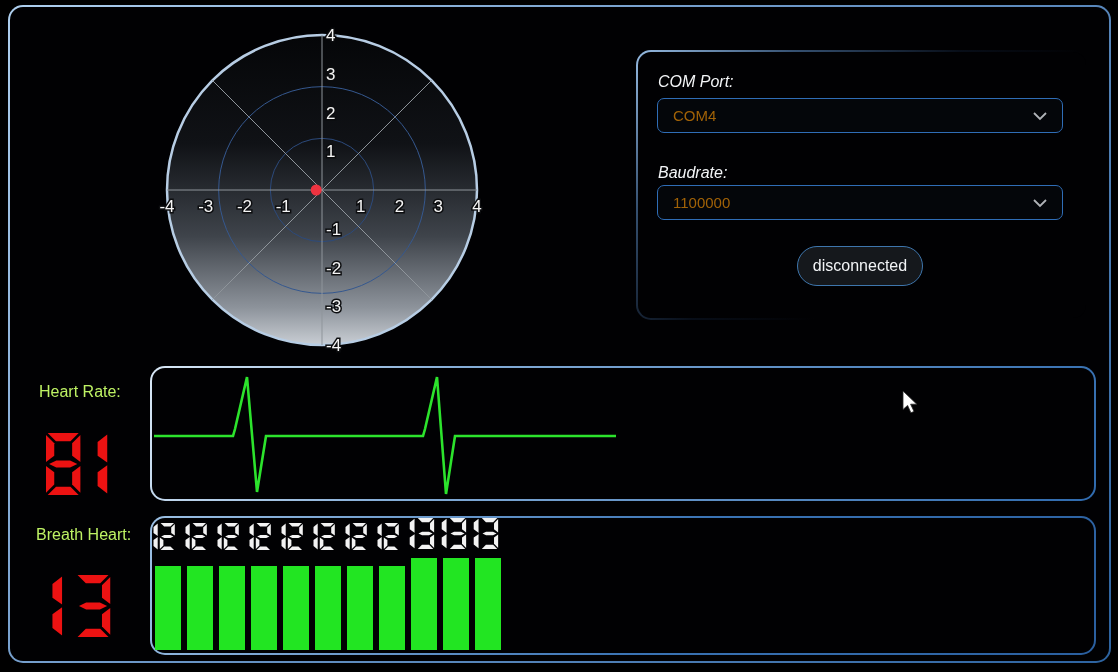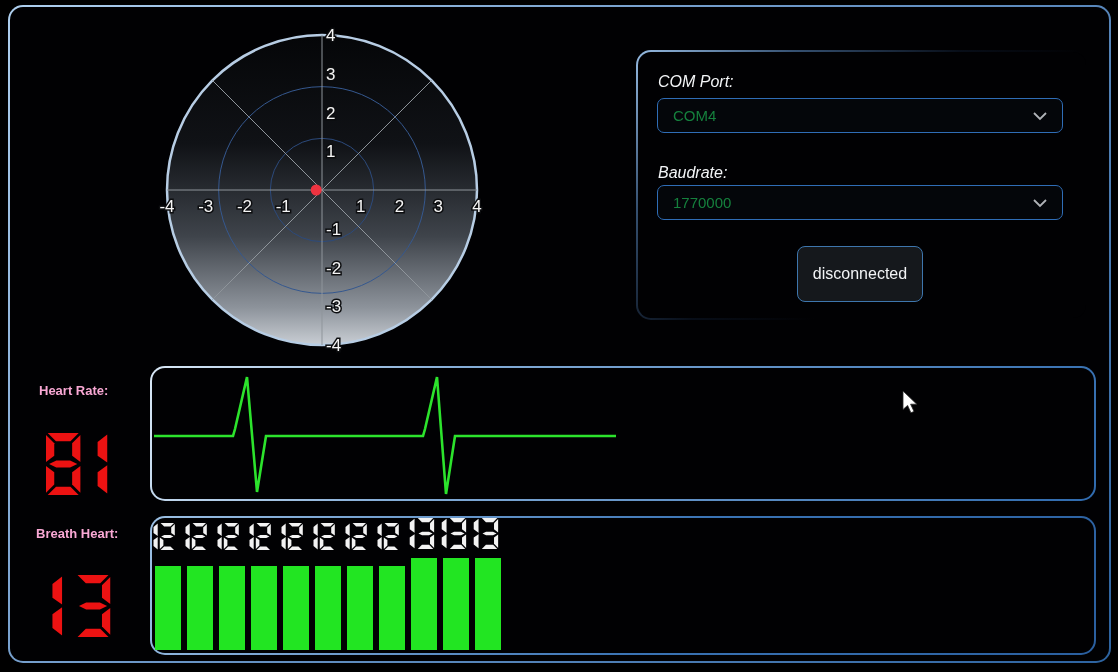--- a/index.html
+++ b/index.html
@@ -18,28 +18,28 @@
   .heart-panel{left:150px;top:366px;width:946px;height:135px;
     background:linear-gradient(120deg,#d9e8f6 0%,#86aed8 30%,#2f6aad 100%);}
   .breath-panel{left:150px;top:516px;width:946px;height:139px;
     background:linear-gradient(120deg,#9cc0e4 0%,#3a73b4 55%,#2a5f9f 100%);}
   
   .field-label{position:absolute;font-size:16px;font-weight:500;color:#f3f5f7;font-style:italic;}
   .select{
     position:absolute;width:406px;height:35px;box-sizing:border-box;
     border:1.5px solid #2f6db6;border-radius:7px;background:#04060a;
     display:flex;align-items:center;justify-content:space-between;
-    padding:0 14px 0 15px;font-size:15px;color:#15803d;cursor:pointer;
+    padding:0 14px 0 15px;font-size:15px;color:#a16207;cursor:pointer;
   }
   .status-btn{
-    position:absolute;left:797px;top:246px;width:126px;height:56px;box-sizing:border-box;
-    background:#15181c;border:1.5px solid #3e76ad;border-radius:8px;
+    position:absolute;left:797px;top:246px;width:126px;height:40px;box-sizing:border-box;
+    background:#15181c;border:1.5px solid #3e76ad;border-radius:20px;
     color:#f2f4f6;font-size:16px;font-family:"Liberation Sans",sans-serif;cursor:pointer;
   }
-  .section-label{position:absolute;font-size:13px;font-weight:700;color:#f9a8d4;}
+  .section-label{position:absolute;font-size:16px;font-weight:400;color:#bef264;}
   .heart-label{left:39px;top:383px;}
   .breath-label{left:36px;top:526px;}
 </style>
 </head>
 <body>
 
 <div class="stage">
 
   <div class="gborder window-frame">
     <div class="inner"></div>
@@ -86,21 +86,21 @@
   </div>
   <div class="field-label" style="left:658px;top:73px">COM Port:</div>
   <div class="select" style="left:657px;top:98px">
     <span>COM4</span>
     <svg width="16" height="10" viewBox="0 0 16 10">
       <polyline points="2,2 8,8 14,2" fill="none" stroke="#b0b3b8" stroke-width="1.8"></polyline>
     </svg>
   </div>
   <div class="field-label" style="left:658px;top:164px">Baudrate:</div>
   <div class="select" style="left:657px;top:185px">
-    <span>1770000</span>
+    <span>1100000</span>
     <svg width="16" height="10" viewBox="0 0 16 10">
       <polyline points="2,2 8,8 14,2" fill="none" stroke="#b0b3b8" stroke-width="1.8"></polyline>
     </svg>
   </div>
   <button class="status-btn">disconnected</button>
 
   <div class="section-label heart-label">Heart Rate:</div>
   <svg id="heart7" class="abs" style="left:46px;top:433px" width="72" height="64">
       <polygon points="1.7199999999999998,0 32.68,0 24.424,8.256 9.975999999999999,8.256" fill="#ec1212"></polygon>
       <polygon points="34.4,2.064 34.4,28.895999999999997 26.144,22.703999999999997 26.144,10.319999999999999" fill="#ec1212"></polygon>

